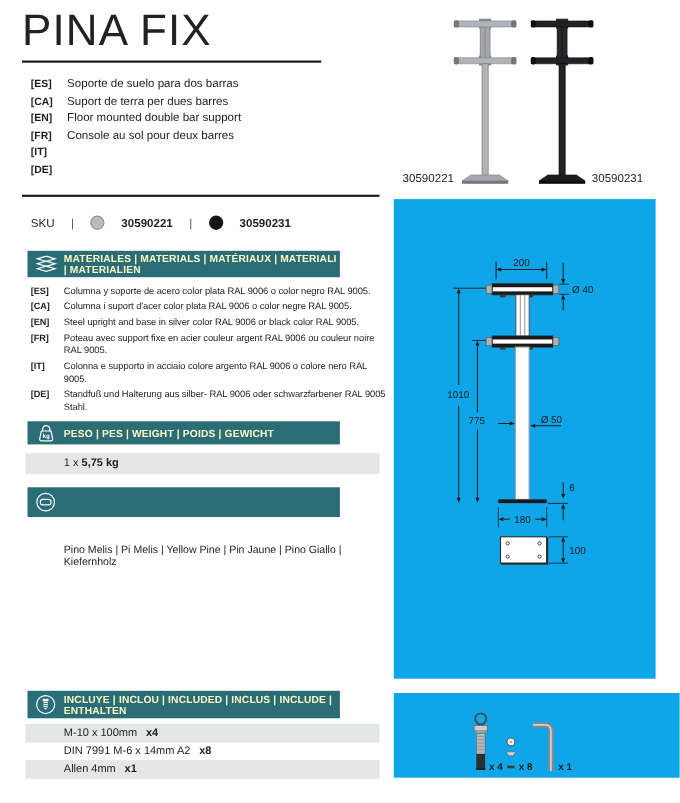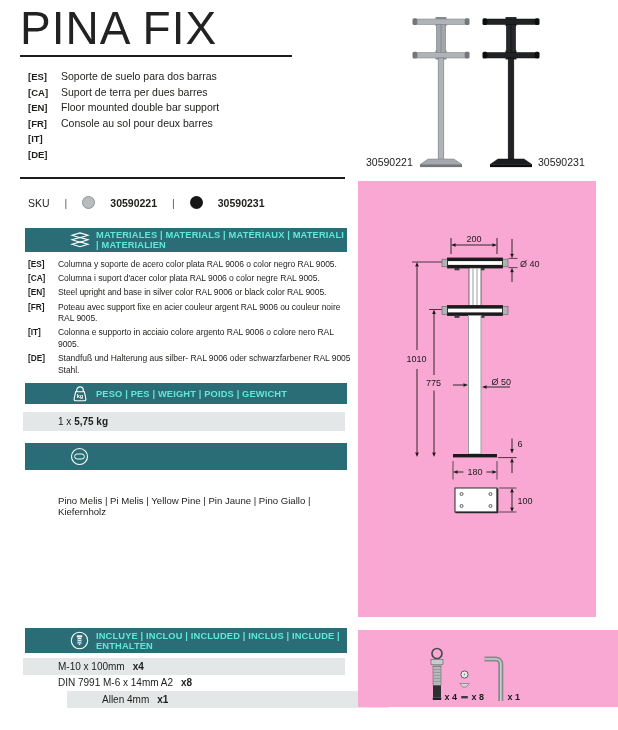--- a/index.html
+++ b/index.html
@@ -1,42 +1,42 @@
 <!DOCTYPE html>
 <html><head>
 <meta charset="utf-8">
 <style>
   html,body{margin:0;padding:0;background:#fff;}
   .page{position:relative;width:618px;height:730px;background:#ffffff;
         font-family:"Liberation Sans",sans-serif;color:#1d1d1b;overflow:hidden;}
 
   
-  .title{position:absolute;left:20px;top:0px;font-size:46px;font-weight:300;
+  .title{position:absolute;left:20px;top:0px;font-size:40px;font-weight:300;
          letter-spacing:1px;color:#222;line-height:56px;}
   .rule{position:absolute;height:2px;background:#1c1c1c;}
   .rule-title{left:20px;top:55px;width:272px;}
   .rule-sku{left:20px;top:177px;width:325px;}
 
   
   .desc-list{position:absolute;left:28px;top:69px;width:330px;}
   .desc-row{display:flex;font-size:10.5px;line-height:15.6px;}
   .desc-lang{width:33px;font-weight:bold;font-size:9.5px;flex-shrink:0;}
 
   
   .sku-row{position:absolute;left:28px;top:196px;display:flex;align-items:center;
            font-size:10.5px;gap:15px;}
   .sku-sep{color:#555;}
   .swatch{width:13px;height:13px;border-radius:50%;box-sizing:border-box;}
   .swatch-silver{background:#b9bcbd;border:1px solid #8f9293;}
   .swatch-black{background:#161616;}
   .sku-code{font-weight:bold;}
 
   
-  .banner{position:absolute;left:25px;width:284px;background:#2b6d77;color:#5eead4;
-          display:flex;align-items:center;padding-left:38px;}
+  .banner{position:absolute;left:25px;width:284px;background:#2b6d77;color:#fef9c3;
+          display:flex;align-items:center;}
   .banner-icon{width:33px;display:flex;justify-content:center;align-items:center;flex-shrink:0;}
   .banner-text{font-weight:bold;font-size:9.3px;letter-spacing:.15px;}
   .banner-text.two-line{font-size:8.8px;line-height:10.5px;}
   .banner-materials{top:228px;height:24px;}
   .banner-weight{top:383px;height:21px;}
   .banner-beam{top:443px;height:27px;}
   .banner-includes{top:628px;height:25px;}
 
   
   .mat-list{position:absolute;left:28px;top:259px;width:330px;}
@@ -46,26 +46,26 @@
 
   
   .row{position:absolute;left:23px;width:322px;display:flex;align-items:center;
        padding-left:35px;box-sizing:border-box;font-size:10px;}
   .row-gray{background:#e4e7e7;}
   .row-weight{top:412px;height:19px;}
   .row-beam-size{top:479px;height:17px;}
   .row-beam-woods{top:497px;height:17px;font-size:9.6px;}
   .row-inc-1{top:658px;height:16.5px;}
   .row-inc-2{top:674.5px;height:16.5px;}
-  .row-inc-3{top:691px;height:16.5px;margin-left:44px;}
+  .row-inc-3{top:691px;height:16.5px;}
   .qty{font-weight:bold;margin-left:8px;}
   .bold{font-weight:bold;}
 
   
-  .panel{position:absolute;background:#f9a8d4;}
+  .panel{position:absolute;background:#0ea5e9;}
   .panel-drawing{left:358px;top:181px;width:238px;height:436px;}
   .panel-hardware{left:358px;top:630px;width:279px;height:77px;}
 
   
   .photo{position:absolute;top:12px;}
   .photo-silver{left:406px;}
   .photo-black{left:476px;}
   .photo-caption{position:absolute;top:156px;font-size:10.5px;color:#222;}
   .caption-silver{left:366px;}
   .caption-black{left:538px;}

